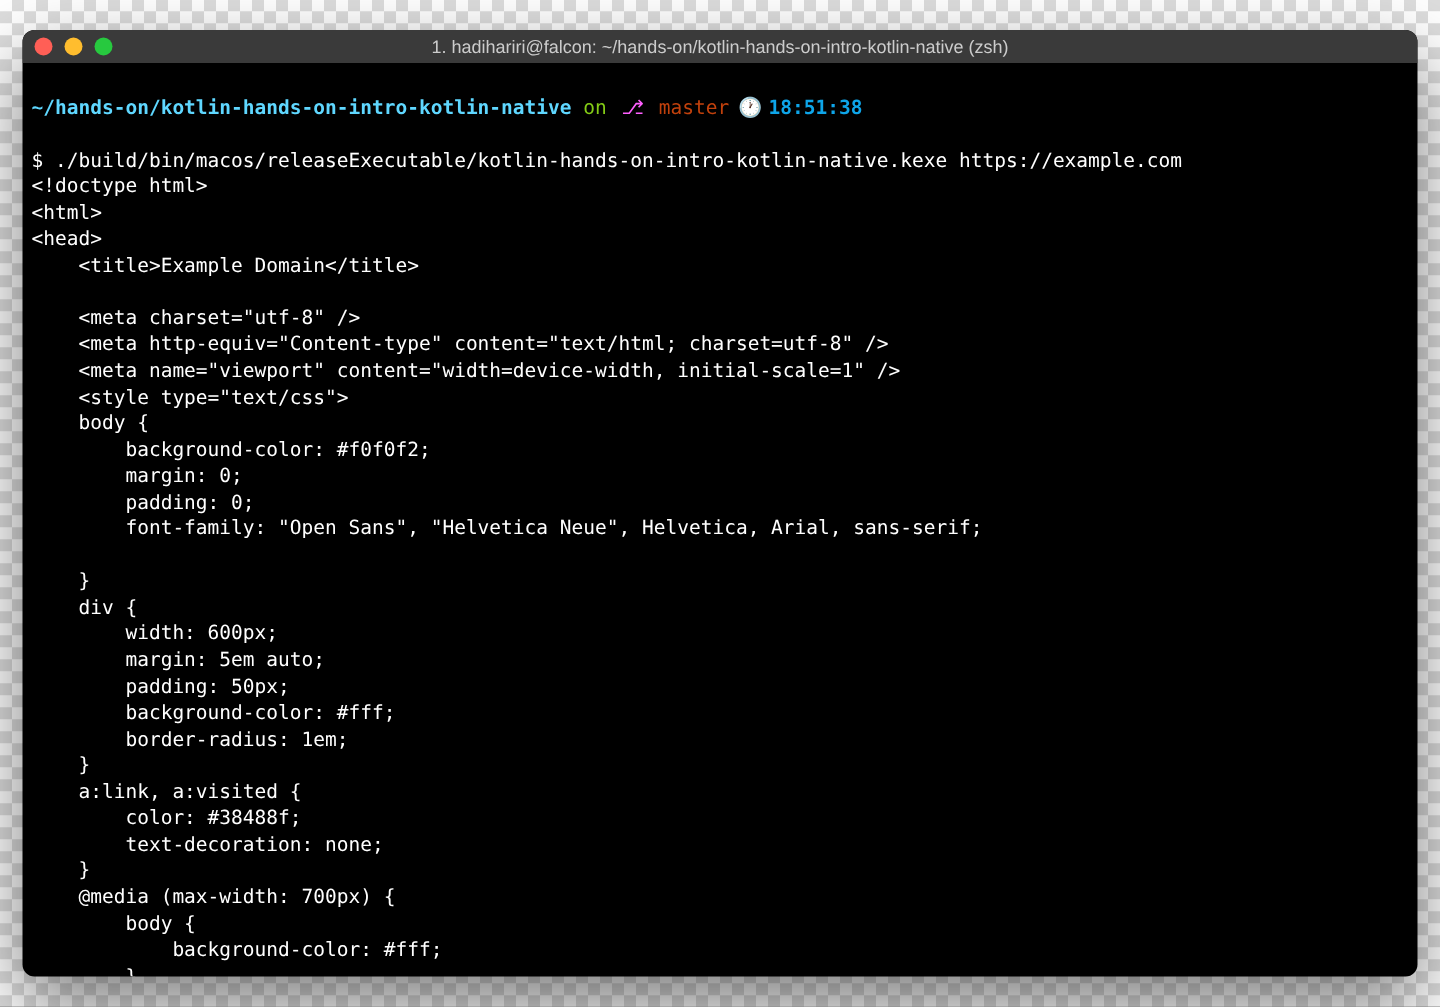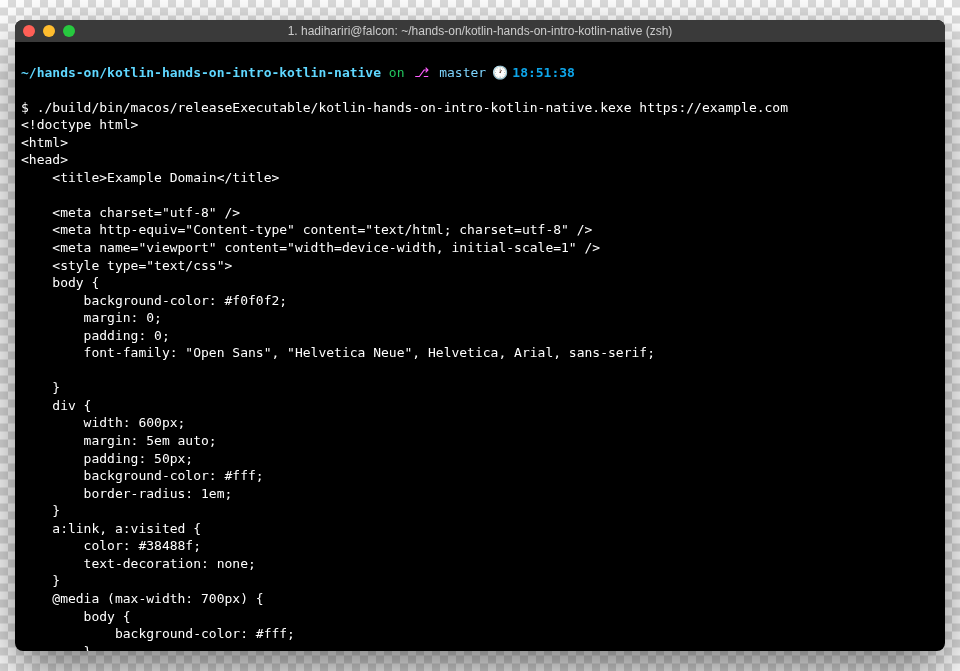--- a/index.html
+++ b/index.html
@@ -68,28 +68,28 @@
     .prompt-line {
       display: flex;
       flex-wrap: nowrap;
       align-items: center;
     }
     .prompt-path {
       color: #5fd7ff;
       font-weight: bold;
     }
     .prompt-on {
-      color: #22c55e;
+      color: #84cc16;
     }
     .branch-icon {
       color: #ff5fff;
       margin: 0 2px;
     }
     .branch-name {
-      color: #7dd3fc;
+      color: #c2410c;
     }
     .clock-icon {
       color: #afaf87;
       margin: 0 4px 0 6px;
     }
     .time {
       color: #0ea5e9;
       font-weight: bold;
     }
     .cmd-line {

